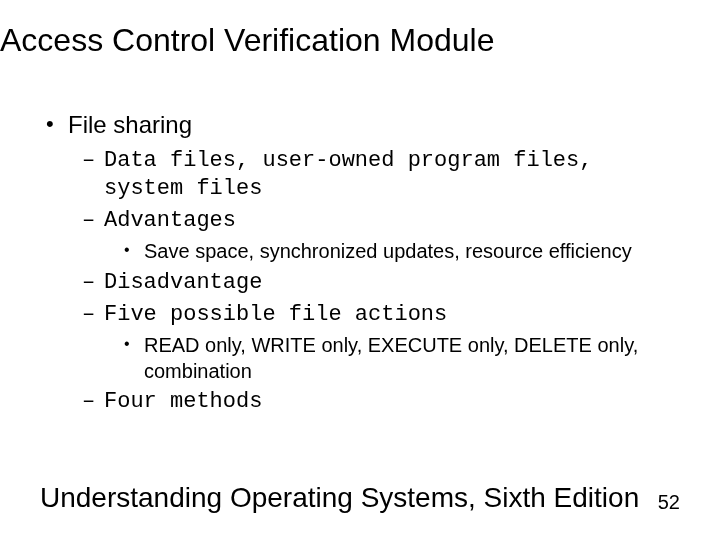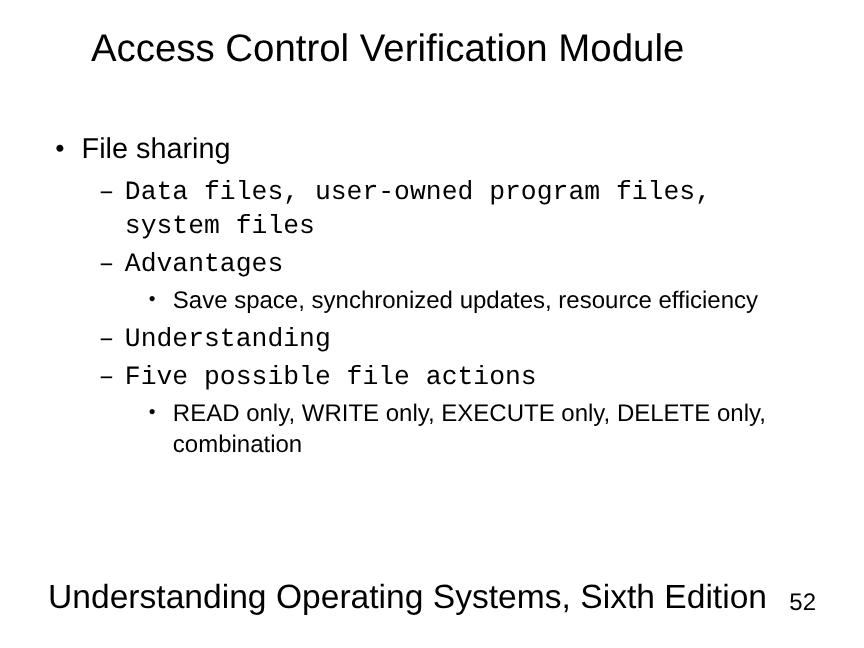--- a/index.html
+++ b/index.html
@@ -16,21 +16,20 @@
     position: relative;
     width: 720px;
     height: 540px;
     box-sizing: border-box;
   }
   .title {
     position: absolute;
     top: 22px;
     left: 0;
     width: 646px;
-    text-align: center;
     font-size: 32px;
     font-weight: 400;
     letter-spacing: 0px;
   }
   .body {
     position: absolute;
     top: 110px;
     left: 40px;
     right: 40px;
     font-size: 22px;
@@ -81,21 +80,22 @@
 
 <div class="slide">
   <div class="title">Access Control Verification Module</div>
 
   <div class="body">
     <ul>
       <li class="lvl1">File sharing</li>
       <li class="lvl2">Data files, user-owned program files, system files</li>
       <li class="lvl2">Advantages</li>
       <li class="lvl3">Save space, synchronized updates, resource efficiency</li>
-      <li class="lvl2">Understanding</li>
+      <li class="lvl2">Disadvantage</li>
       <li class="lvl2">Five possible file actions</li>
       <li class="lvl3">READ only, WRITE only, EXECUTE only, DELETE only, combination</li>
+      <li class="lvl2">Four methods</li>
     </ul>
   </div>
 
   <div class="footer-left">Understanding Operating Systems, Sixth Edition</div>
   <div class="footer-right">52</div>
 </div>
 
 </body></html>

